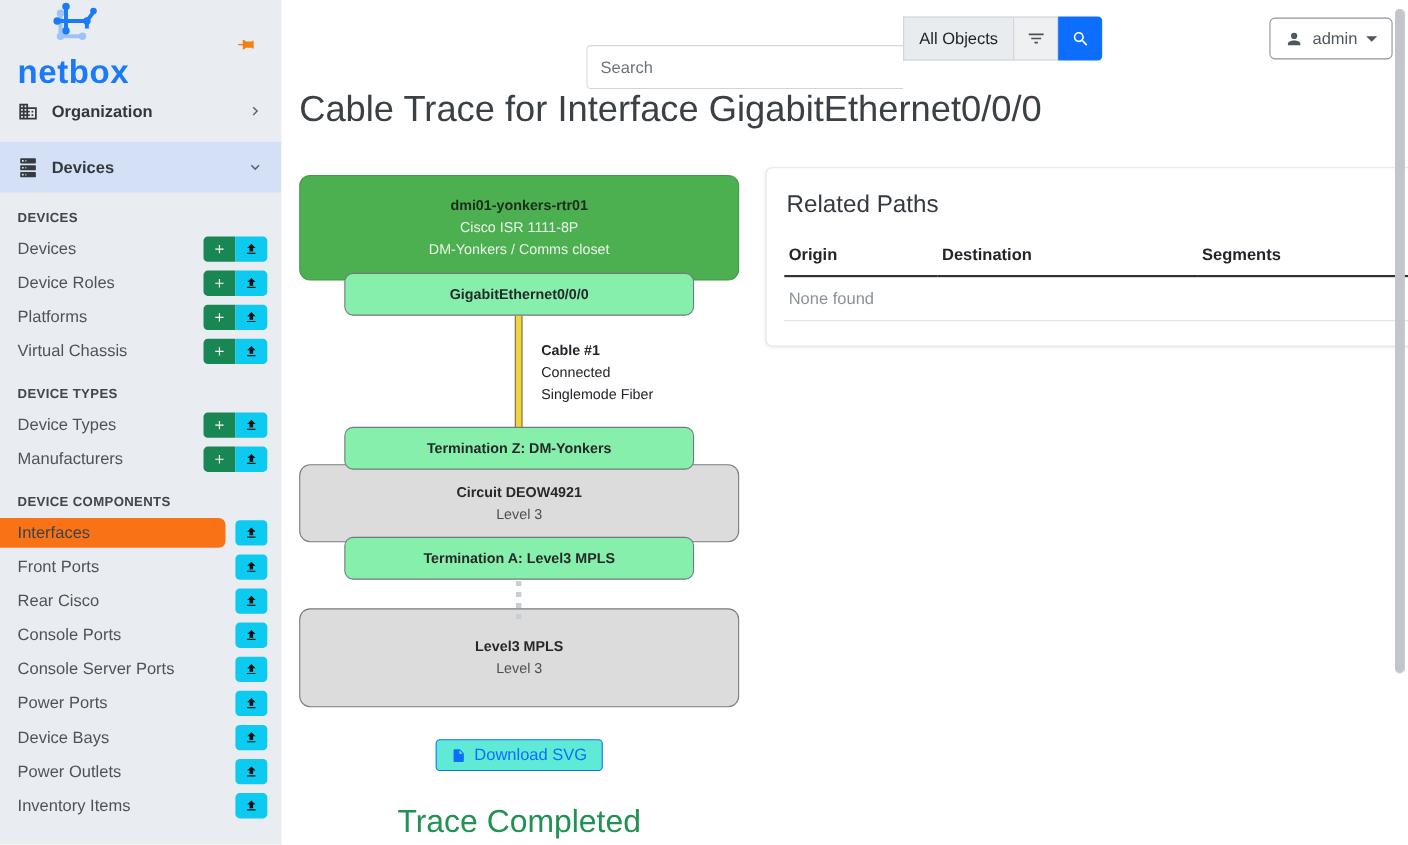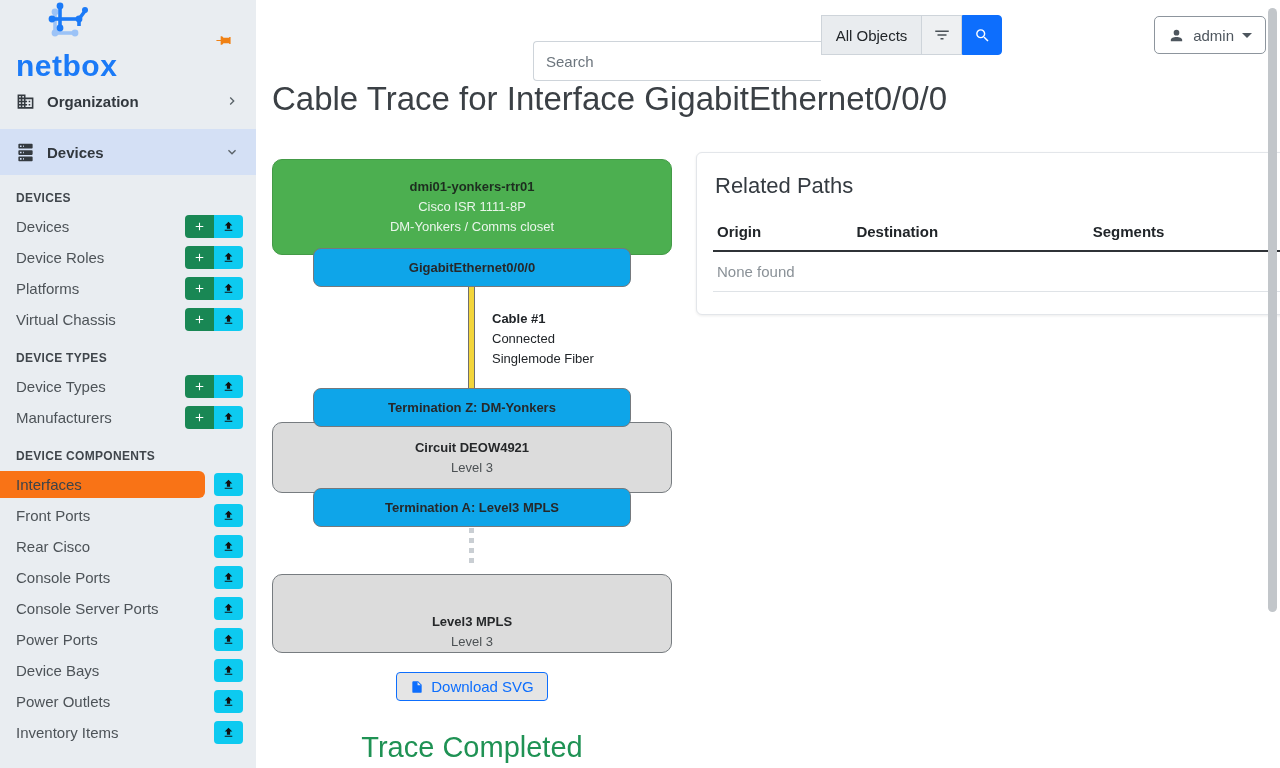--- a/index.html
+++ b/index.html
@@ -60,40 +60,40 @@
   .trace { position:absolute; left:16px; top:159px; width:400px; height:625px; }
   .node { position:absolute; left:0; width:400px; border-radius:10px; display:flex;
     flex-direction:column; align-items:center; justify-content:center; z-index:1; }
   .device-node { top:0; height:96px; background:#4caf50; border:1px solid #449a47; }
   .node-title { font-size:13px; font-weight:bold; color:#1d2d1f; line-height:20px; }
   .device-node .node-sub { font-size:13px; color:rgba(255,255,255,.88); line-height:20px; }
   .gray-node { background:#dcdcdc; border:1px solid #777c80; }
   .gray-node .node-title { color:#26282a; }
   .gray-node .node-sub { font-size:13px; color:#4c5154; line-height:20px; }
   .circuit-node { top:263px; height:71px; }
-  .far-node { top:415px; height:79px;justify-content:flex-end; }
-
-  .term-box { position:absolute; left:41px; width:318px; height:39px; background:#0ea5e9;
+  .far-node { top:394px; height:90px; }
+
+  .term-box { position:absolute; left:41px; width:318px; height:39px; background:#86efac;
     border:1px solid #75797d; border-radius:8px; display:flex; align-items:center;
     justify-content:center; font-size:13px; font-weight:bold; color:#26282a; z-index:3; }
   .term-iface { top:89px; }
   .term-z { top:229px; }
   .term-a { top:329px; }
 
   .cable-line { position:absolute; left:196px; top:128px; width:7px; height:102px;
     background:#f3d53a; border-left:1px solid #6f6f6f; border-right:1px solid #6f6f6f; z-index:2; }
   .cable-info { position:absolute; left:220px; top:150px; font-size:13px; line-height:20px; color:#212529; }
   .cable-info .cable-name { font-weight:bold; }
 
   .dashed-line { position:absolute; left:197px; top:369px; width:5px; height:38px;
     background:repeating-linear-gradient(to bottom,#c9ced3 0 5px,transparent 5px 10px); z-index:2; }
 
   .download-row { position:absolute; top:513px; width:100%; text-align:center; }
   .download-btn { display:inline-flex; align-items:center; gap:7px; padding:5px 13px;
-    background:#e5e5e5; border:1px solid #0d6efd; border-radius:4px; color:#0d6efd; font-size:15px;
+    background:#5eead4; border:1px solid #0d6efd; border-radius:4px; color:#0d6efd; font-size:15px;
     cursor:pointer; font-family:"Liberation Sans", sans-serif; }
 
   .trace-status { position:absolute; top:572px; width:100%; text-align:center;
     font-size:29px; color:#1f9254; }
 
   
   .card { position:absolute; left:440px; top:152px; width:656px; background:#fff;
     border:1px solid #e3e6ea; border-radius:6px; box-shadow:0 1px 3px rgba(0,0,0,.08);
     padding:18px 32px 22px 16px; }
   .card-title { font-size:22px; font-weight:400; color:#343a40; margin:2px 0 18px 2px; }

